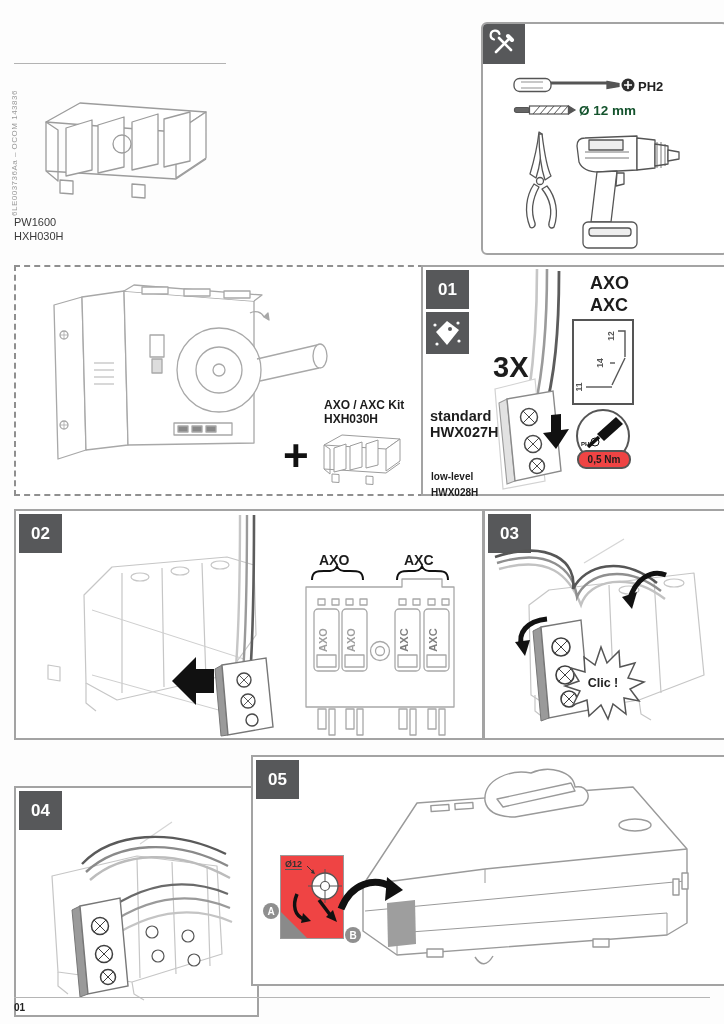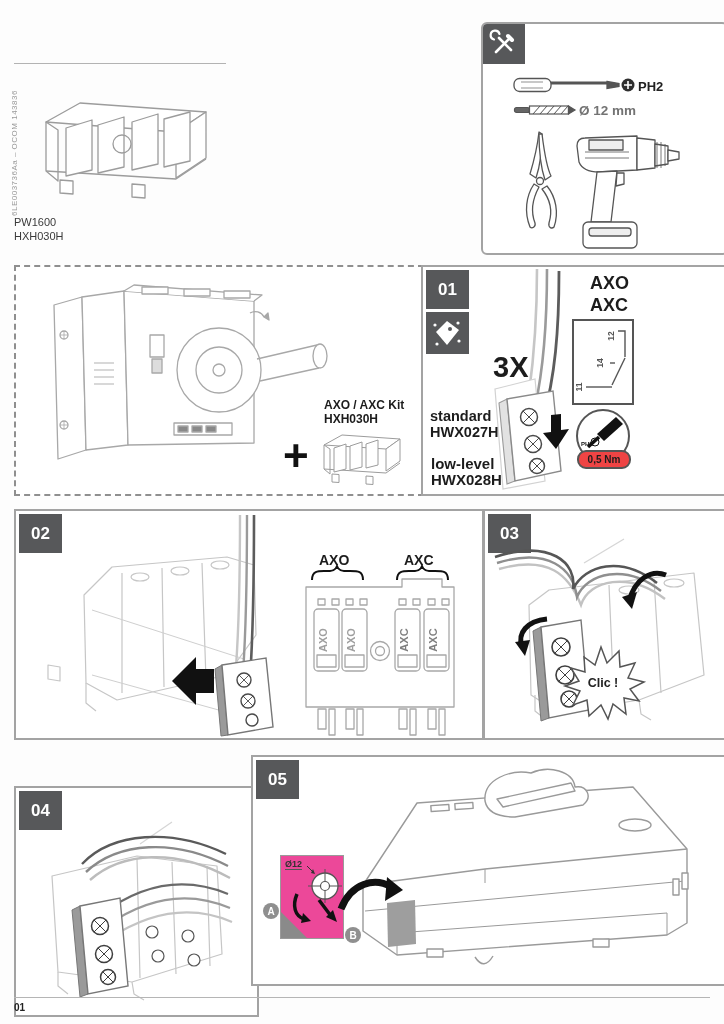--- a/index.html
+++ b/index.html
@@ -23,37 +23,37 @@
   .s05{left:251px;top:755px;width:458px;height:227px;}
   .badge{position:absolute;background:#57585a;color:#fff;display:flex;align-items:center;justify-content:center;
          font-weight:bold;font-size:17px;}
   .stepnum{left:3px;top:3px;width:43px;height:39px;}
   .badge2{left:3px;top:45px;width:43px;height:42px;}
   .toolsbadge{left:0;top:0;width:42px;height:40px;border-radius:4px 0 0 0;}
   
   .axoaxc{left:167px;top:5px;font-size:18px;font-weight:bold;line-height:22px;}
   .qty{left:70px;top:84px;font-size:29px;font-weight:bold;}
   .std{left:7px;top:141px;font-size:14.5px;font-weight:bold;line-height:16px;}
-  .low{left:8px;top:189px;font-size:15px;font-weight:bold;line-height:16px;}
+  .low{left:8px;top:202px;font-size:10px;font-weight:bold;line-height:16px;}
   .schem{left:149px;top:52px;width:58px;height:82px;border:2px solid #555;background:#fff;}
   .torque-circle{left:153px;top:142px;width:50px;height:50px;border:2px solid #555;border-radius:50%;background:#fff;}
   .torque-pill{left:154px;top:183px;width:50px;height:15px;border:2px solid #555;border-radius:9px;background:#ef4444;
                font-size:10px;font-weight:bold;display:flex;align-items:center;justify-content:center;}
   
   .ph2{left:155px;top:55px;font-size:13px;font-weight:bold;color:#222;}
-  .dia{left:96px;top:79px;font-size:13.5px;font-weight:bold;color:#737373;}
+  .dia{left:96px;top:79px;font-size:13.5px;font-weight:bold;color:#14532d;}
   
   .kitlabel{left:308px;top:131px;font-size:12px;font-weight:bold;line-height:14px;}
   .plus{left:267px;top:164px;font-size:44px;font-weight:bold;color:#111;}
   .compat{left:15px;top:190px;font-size:9.5px;color:#333;line-height:11.5px;}
   
   .s02-axo{left:303px;top:41px;font-size:14px;font-weight:bold;}
   .s02-axc{left:388px;top:41px;font-size:14px;font-weight:bold;}
   
-  .card{left:27px;top:98px;width:62px;height:82px;border:1.5px solid #9a9a9a;background:#ec4899;}
+  .card{left:27px;top:98px;width:62px;height:82px;border:1.5px solid #9a9a9a;background:#ef4444;}
   .card .hole{position:absolute;left:4px;top:3px;font-size:9px;font-weight:bold;color:#333;border-bottom:1px solid #555;}
   .fold{position:absolute;left:0;bottom:0;width:0;height:0;border-bottom:26px solid #8a8a8a;border-right:26px solid transparent;}
   .marker{position:absolute;width:16px;height:16px;border-radius:50%;background:#8f8f8f;color:#fff;
           font-size:10px;font-weight:bold;display:flex;align-items:center;justify-content:center;}
   .mA{left:10px;top:146px;}
   .mB{left:92px;top:170px;}
   
   .footer-rule{left:14px;top:997px;width:696px;height:1px;background:#b5b5b5;}
   .pagenum{left:14px;top:1002px;font-size:10px;font-weight:bold;color:#222;}
   .address{left:250px;top:1003px;width:460px;text-align:right;font-size:8.5px;color:#777;}

